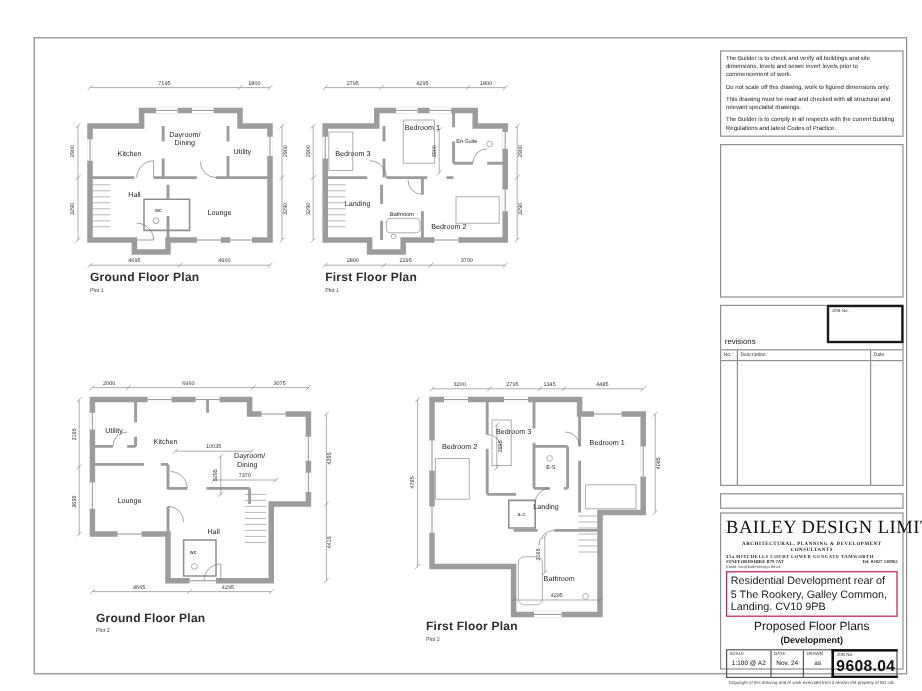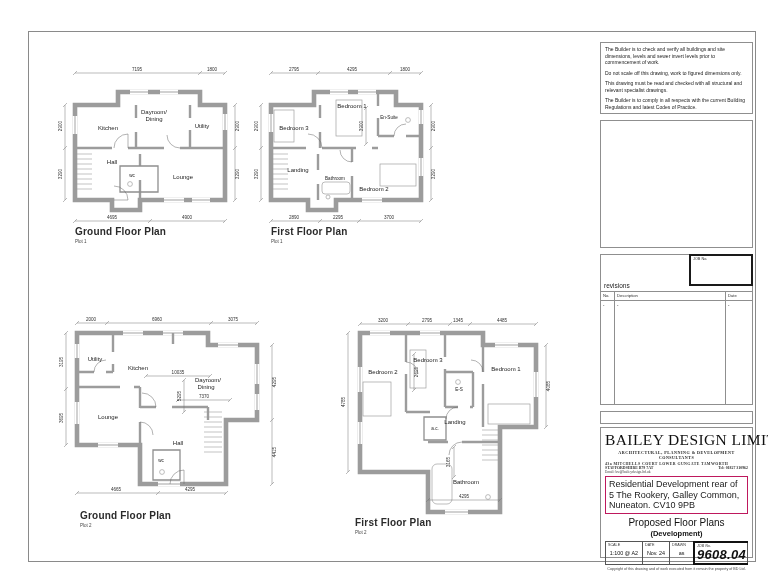--- a/index.html
+++ b/index.html
@@ -324,36 +324,36 @@
   <div class="firm-tag">ARCHITECTURAL, PLANNING &amp; DEVELOPMENT CONSULTANTS</div>
   <div class="firm-addr">43a MITCHELLS COURT LOWER GUNGATE TAMWORTH</div>
   <div class="firm-row">
     <span>STAFFORDSHIRE B79 7AT</span>
     <span>Tel: 01827 310962</span>
   </div>
   <div class="firm-email">Email: bw@baileydesign.ltd.uk</div>
   <div class="proj-box">
     <div>Residential Development rear of</div>
     <div>5 The Rookery, Galley Common,</div>
-    <div>Nuneaton. CV10 9PB</div>
+    <div>Landing. CV10 9PB</div>
   </div>
   <div class="dwg-title">Proposed Floor Plans</div>
   <div class="dwg-sub">(Development)</div>
   <div class="tb-grid">
     <div class="tb-cell" style="width:37px;">
       <span class="tb-lab">SCALE</span>
       <span class="tb-val">1:100 @ A2</span>
     </div>
     <div class="tb-cell" style="width:27px;">
       <span class="tb-lab">DATE</span>
       <span class="tb-val">Nov. 24</span>
     </div>
     <div class="tb-cell" style="width:24px;">
       <span class="tb-lab">DRAWN</span>
       <span class="tb-val">as</span>
     </div>
-    <div class="tb-cell tb-job" style="flex:1;font-style:italic;">
+    <div class="tb-cell tb-job" style="flex:1;">
       <span class="tb-lab">JOB No.</span>
       <span class="tb-jobval">9608.04</span>
     </div>
   </div>
   <div class="copyright">Copyright of this drawing and of work executed from it remain the property of BD Ltd.</div>
 </div>
 
 </body></html>

